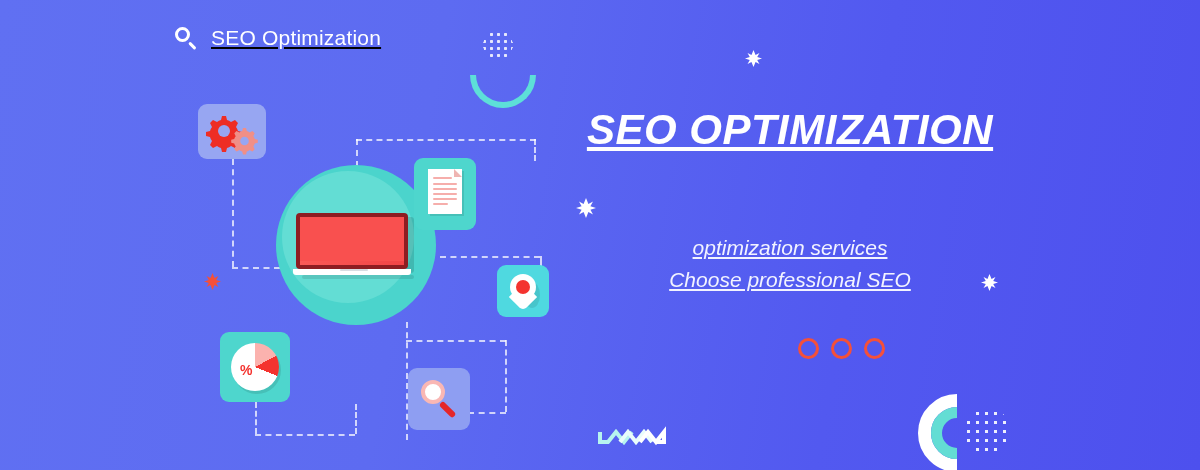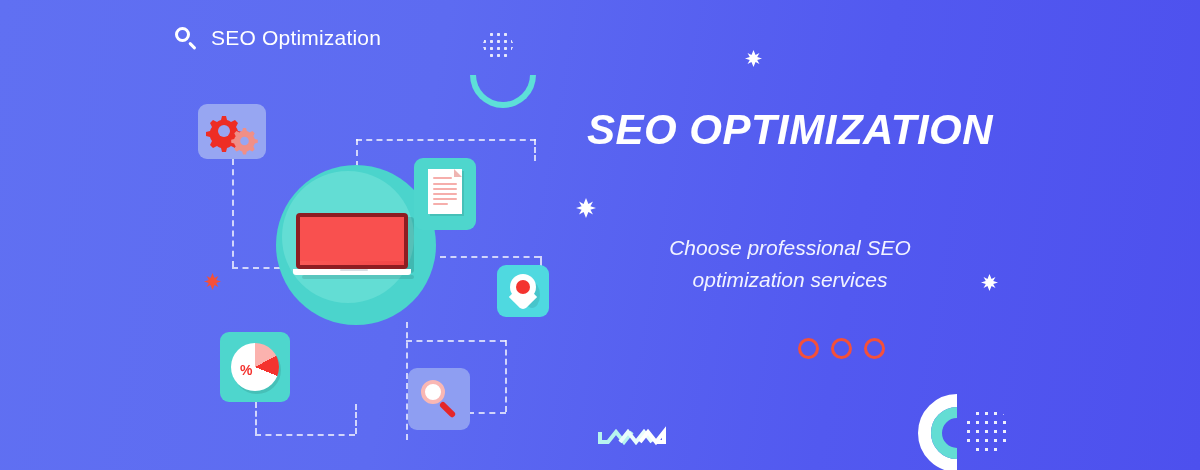--- a/index.html
+++ b/index.html
@@ -5,21 +5,21 @@
   html,body{margin:0;padding:0;}
   body{
     width:1200px;height:470px;overflow:hidden;
     font-family:"Liberation Sans", sans-serif;
     background:#5a68f0;
   }
   #banner{
     position:relative;width:1200px;height:470px;overflow:hidden;
     background:linear-gradient(100deg,#6070f2 0%,#5d6bf1 35%,#5259f0 70%,#4d50ee 100%);
   }
-  .abs{position:absolute;}
+  .abs{position:absolute;text-decoration:underline;}
 
   
   #brand{left:175px;top:26px;display:flex;align-items:center;gap:14px;}
   #brand .mag{width:22px;height:22px;position:relative;flex:none;}
   #brand .mag .ring{
     position:absolute;left:0;top:0;width:15px;height:15px;border-radius:50%;
     border:3.2px solid #ffffff;box-sizing:border-box;
   }
   #brand .mag .stick{
     position:absolute;left:14px;top:14px;width:9px;height:3.4px;background:#fff;
@@ -300,22 +300,22 @@
         <span class="handle"></span>
         <span class="ring"></span>
       </div>
     </div>
   </div>
 
   <div class="abs" id="headline">
     <div>SEO OPTIMIZATION</div>
   </div>
   <div class="abs" id="subhead">
+    <div>optimization services</div>
     <div>Choose professional SEO</div>
-    <div>optimization services</div>
   </div>
 
   <div class="abs" id="deco-dots-top"></div>
   <div class="abs" id="deco-arc-top2"></div>
 
   <div class="abs sparkle" style="left:745px;top:50px;background:#ffffff;"></div>
   <div class="abs sparkle" style="left:576px;top:198px;background:#ffffff;width:20px;height:20px;"></div>
   <div class="abs sparkle" style="left:981px;top:274px;background:#ffffff;"></div>
   <div class="abs sparkle" style="left:204px;top:273px;background:#f4503a;"></div>
 

